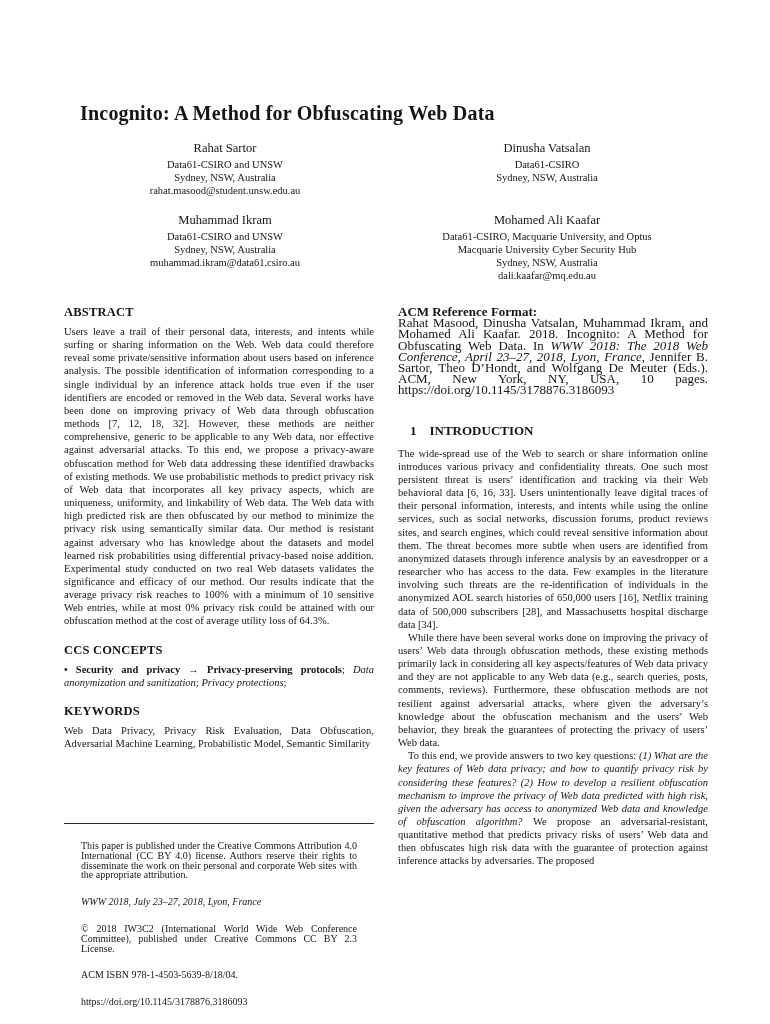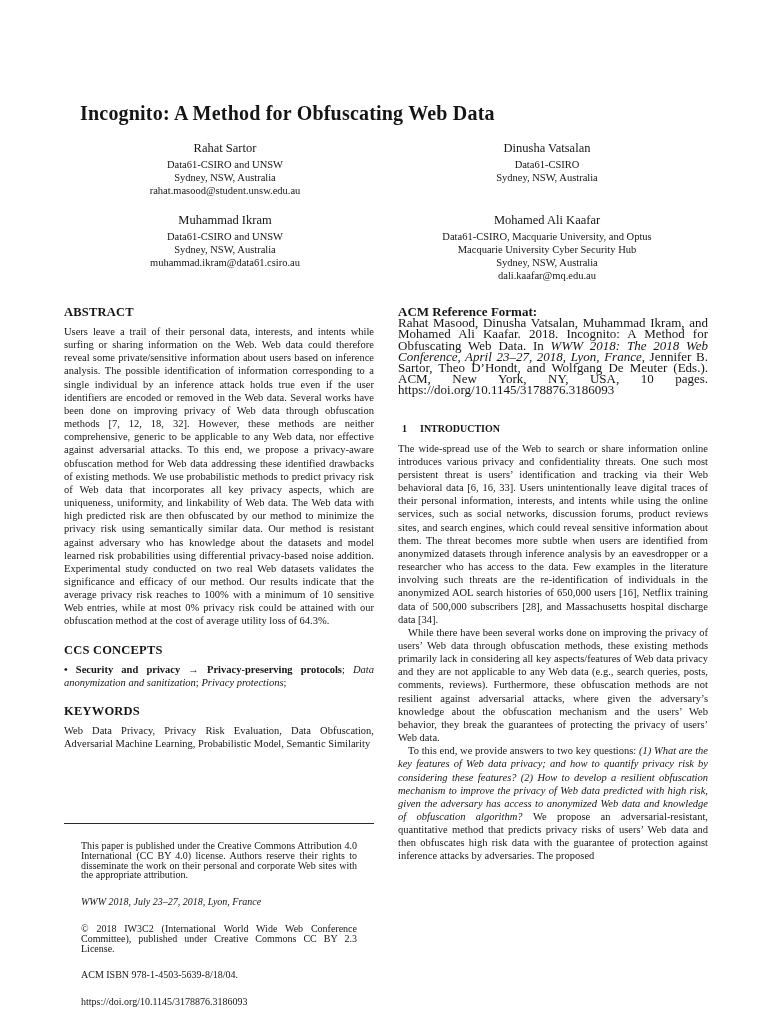--- a/index.html
+++ b/index.html
@@ -85,23 +85,23 @@
     font-weight: bold;
     margin: 1px 0 0 0;
   }
   .ref-text {
     font-size: 13px;
     line-height: 11.2px;
     text-align: justify;
     margin: 0;
   }
   .intro-heading {
-    font-size: 10px;
+    font-size: 13px;
     font-weight: bold;
-    margin: 27px 0 8px 4px;
+    margin: 27px 0 8px 12px;
   }
   .intro-heading .sec-num { margin-right: 13px; }
   .plain-link { color: inherit; text-decoration: none; }
 </style>
 </head>
 <body>
 
 <div class="page">
 
   <h1 class="paper-title">Incognito: A Method for Obfuscating Web Data</h1>

